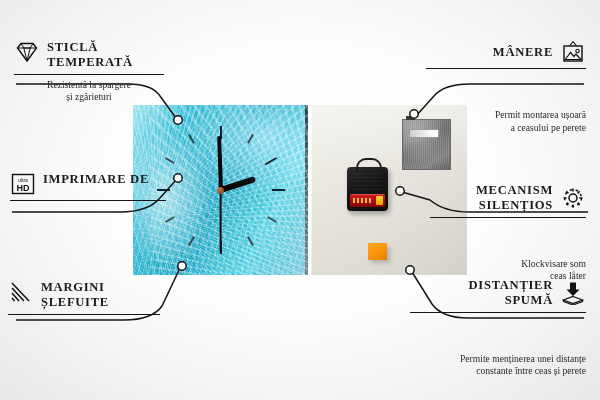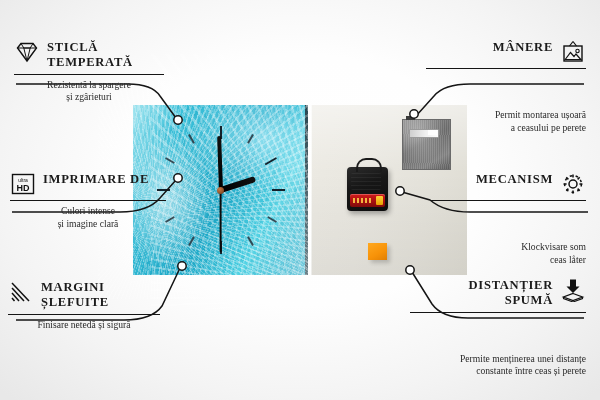--- a/index.html
+++ b/index.html
@@ -124,30 +124,30 @@
   .callout{position:absolute;color:#1b1b1b;}
   .chead{display:flex;align-items:flex-start;gap:7px;}
   .ctitle{font-size:12.6px;font-weight:bold;letter-spacing:.7px;line-height:1.18;text-transform:uppercase;}
   .rule{height:1.4px;background:#151515;margin:4px 0 4px;}
   .cdesc{font-size:9.6px;line-height:1.28;color:#2a2a2a;}
   .ic{flex:0 0 auto;width:26px;height:24px;}
   .ic svg{display:block;width:26px;height:24px;}
 
   .left .chead{justify-content:flex-start;}
   .left .cdesc{text-align:center;}
-  .right .chead{justify-content:flex-end;}
+  .right .chead{justify-content:flex-end;align-items:center;}
   .right .ctitle{text-align:right;}
   .right .cdesc{text-align:right;margin-top:40px;}
 
   
   #c-glass{left:14px;top:40px;width:150px;}
   #c-print{left:10px;top:172px;width:156px;}
   #c-edges{left:8px;top:280px;width:152px;}
   #c-handles{right:14px;top:40px;width:160px;}
-  #c-mech{right:14px;top:172px;width:156px;}
+  #c-mech{right:14px;top:183px;width:156px;}
   #c-spacer{right:14px;top:278px;width:176px;}
 
   
   #wires{position:absolute;left:0;top:0;width:600px;height:400px;}
 </style>
 </head>
 <body>
 
 <div id="stage">
 
@@ -267,47 +267,40 @@
           <rect x="2.5" y="2.5" width="21" height="19" fill="none" stroke="#111" stroke-width="1.4"></rect>
           <text x="13" y="10" font-family="Liberation Sans, sans-serif" font-size="5" text-anchor="middle" fill="#111">ultra</text>
           <text x="13" y="18.5" font-family="Liberation Sans, sans-serif" font-size="9" font-weight="bold" text-anchor="middle" fill="#111">HD</text>
         </svg>
       </span>
       <span class="ctitle">
         <span>IMPRIMARE DE</span><br>
       </span>
     </div>
     <div class="rule"></div>
-    <div class="cdesc">
-      <span>Culori intense</span><br>
-      <span>și imagine clară</span>
-    </div>
   </div>
 
   <div class="callout left" id="c-edges">
     <div class="chead">
       <span class="ic">
         <svg viewBox="0 0 26 24">
           <g stroke="#111" stroke-width="1.5" fill="none">
             <path d="M4 3 L21 21"></path>
               <path d="M4 8 L16 21"></path>
               <path d="M4 13 L11 21"></path>
               <path d="M4 18 L6.5 21"></path>
           </g>
         </svg>
       </span>
       <span class="ctitle">
         <span>MARGINI</span><br>
         <span>ȘLEFUITE</span>
       </span>
     </div>
     <div class="rule"></div>
-    <div class="cdesc">
-      <span>Finisare netedă și sigură</span>
-    </div>
   </div>
 
   <div class="callout right" id="c-handles">
     <div class="chead">
       <span class="ctitle">
         <span>MÂNERE</span><br>
       </span>
       <span class="ic">
         <svg viewBox="0 0 26 24">
           <path d="M13 1.5 L9.5 6 M13 1.5 L16.5 6" fill="none" stroke="#111" stroke-width="1.2"></path>
@@ -321,20 +314,21 @@
     <div class="cdesc">
       <span>Permit montarea ușoară</span><br>
       <span>a ceasului pe perete</span>
     </div>
   </div>
 
   <div class="callout right" id="c-mech">
     <div class="chead">
       <span class="ctitle">
         <span>MECANISM</span><br>
+        <span>SILENȚIOS</span>
       </span>
       <span class="ic">
         <svg viewBox="0 0 26 24">
           <g fill="none" stroke="#111" stroke-width="1.5">
             <circle cx="13" cy="12" r="4"></circle>
             <path d="M13 2.6 v3 M13 21.4 v-3 M3.6 12 h3 M22.4 12 h-3
                      M6.3 5.3 l2.1 2.1 M19.7 18.7 l-2.1-2.1
                      M6.3 18.7 l2.1-2.1 M19.7 5.3 l-2.1 2.1"></path>
             <circle cx="13" cy="12" r="8.4" stroke-dasharray="2.6 3.4"></circle>
           </g>

